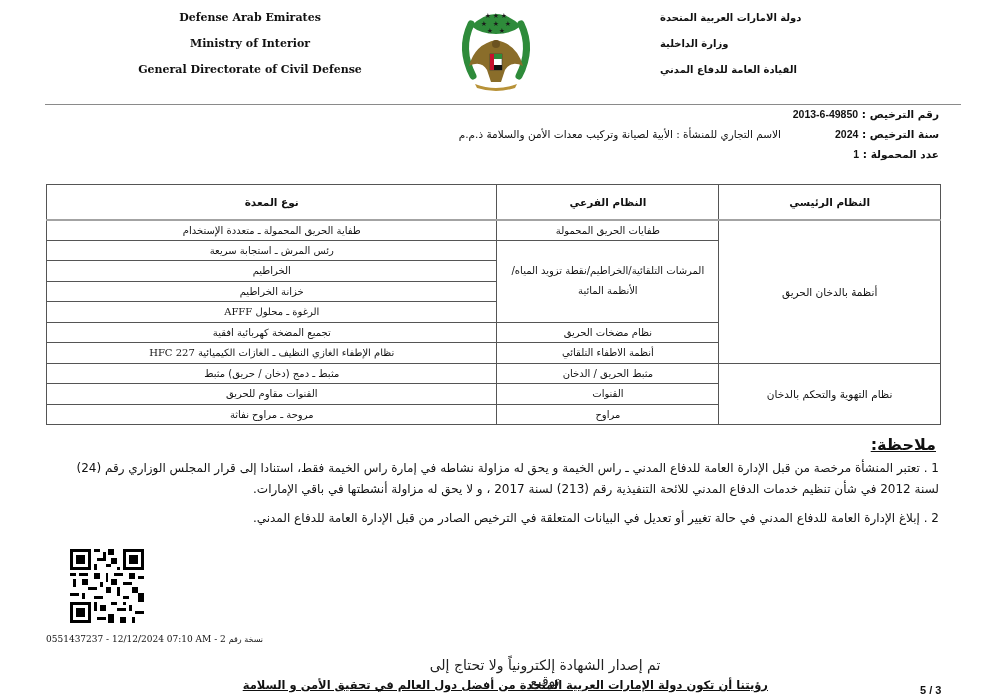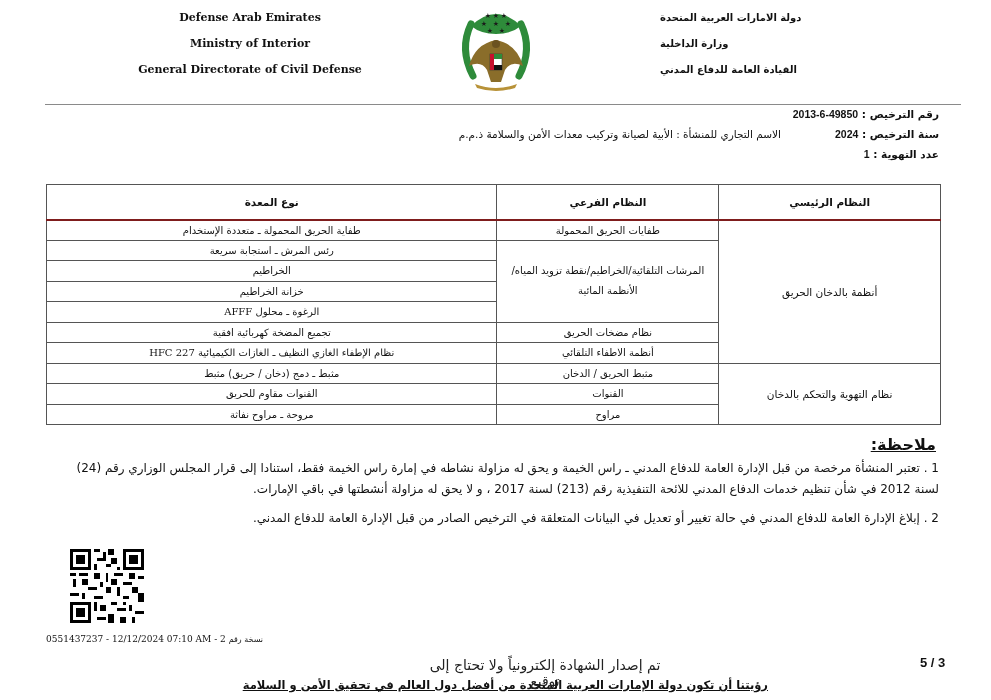--- a/index.html
+++ b/index.html
@@ -16,37 +16,37 @@
   .divider { position: absolute; left: 45px; top: 104px; width: 916px; height: 1px; background: #8a8a8a; }
 
   .meta { position: absolute; direction: rtl; font-size: 10.5px; font-weight: bold; color: #111; }
   .meta .v { font-family: "Liberation Sans", sans-serif; font-weight: bold; margin-left: 20px; }
   .tradename { position: absolute; direction: rtl; font-size: 10.5px; color: #111; top: 128px; right: 210px; white-space: nowrap; }
 
   table.eq { position: absolute; left: 46px; top: 184px; width: 895px; border-collapse: collapse;
     direction: rtl; font-size: 10px; color: #111; }
   table.eq td, table.eq th { border: 1px solid #555; text-align: center; vertical-align: middle; padding: 0 6px; }
   table.eq th { font-weight: bold; height: 35px; font-size: 10.5px; }
-  table.eq tr.hdr th { border-bottom: 2px solid #7f1d1d; }
+  table.eq tr.hdr th { border-bottom: 2px solid #a3a3a3; }
   table.eq td { height: 20.5px; }
   table.eq td.main { font-size: 10.5px; }
   .en { font-family: "DejaVu Serif", serif; }
 
   .note-title { position: absolute; right: 55px; top: 435px; direction: rtl; font-size: 16px;
     font-weight: bold; text-decoration: underline; }
   .note { position: absolute; right: 52px; direction: rtl; font-size: 12px; line-height: 21px; text-align: right; color: #111; }
 
   .qr { position: absolute; left: 70px; top: 549px; width: 74px; height: 74px; }
   .stamp { position: absolute; left: 46px; top: 634px; font-size: 9px; font-family: "DejaVu Serif", serif; direction: ltr; white-space: nowrap; color: #111; }
   .stamp .ar { font-family: "DejaVu Sans", sans-serif; font-size: 8px; }
 
   .vision { position: absolute; left: 306px; top: 632px; width: 462px; text-align: center; direction: rtl;
     font-size: 11.5px; font-weight: bold; text-decoration: underline; white-space: nowrap; margin-top: 46px; }
   .esign { position: absolute; left: 420px; top: 657px; width: 250px; text-align: center; direction: rtl; font-size: 14px; color: #222; }
-  .pageno { position: absolute; left: 920px; top: 655px; font-size: 13px; font-weight: bold; font-family: "Liberation Sans", sans-serif; }
+  .pageno { position: absolute; left: 920px; top: 684px; font-size: 11px; font-weight: bold; font-family: "Liberation Sans", sans-serif; }
 </style>
 </head>
 <body>
 
 <div class="hdr-en" style="top:11px">Defense Arab Emirates</div>
 <div class="hdr-en" style="top:37px">Ministry of Interior</div>
 <div class="hdr-en" style="top:63px">General Directorate of Civil Defense</div>
 
 <div class="hdr-ar" style="top:12px">دولة الامارات العربية المتحدة</div>
 <div class="hdr-ar" style="top:38px">وزارة الداخلية</div>
@@ -79,21 +79,21 @@
 
 <div class="meta" style="top:108px; right:52px;">
   <span>رقم الترخيص :</span>
   <span class="v">49850-6-2013</span>
 </div>
 <div class="meta" style="top:128px; right:52px;">
   <span>سنة الترخيص :</span>
   <span class="v">2024</span>
 </div>
 <div class="meta" style="top:148px; right:52px;">
-  <span>عدد التهوية :</span>
+  <span>عدد المحمولة :</span>
   <span class="v">1</span>
 </div>
 <div class="tradename">
   <span>الاسم التجاري للمنشأة :</span>
   <span>الأبية لصيانة وتركيب معدات الأمن والسلامة ذ.م.م</span>
 </div>
 
 <table class="eq">
   <colgroup>
       <col style="width:222px">

